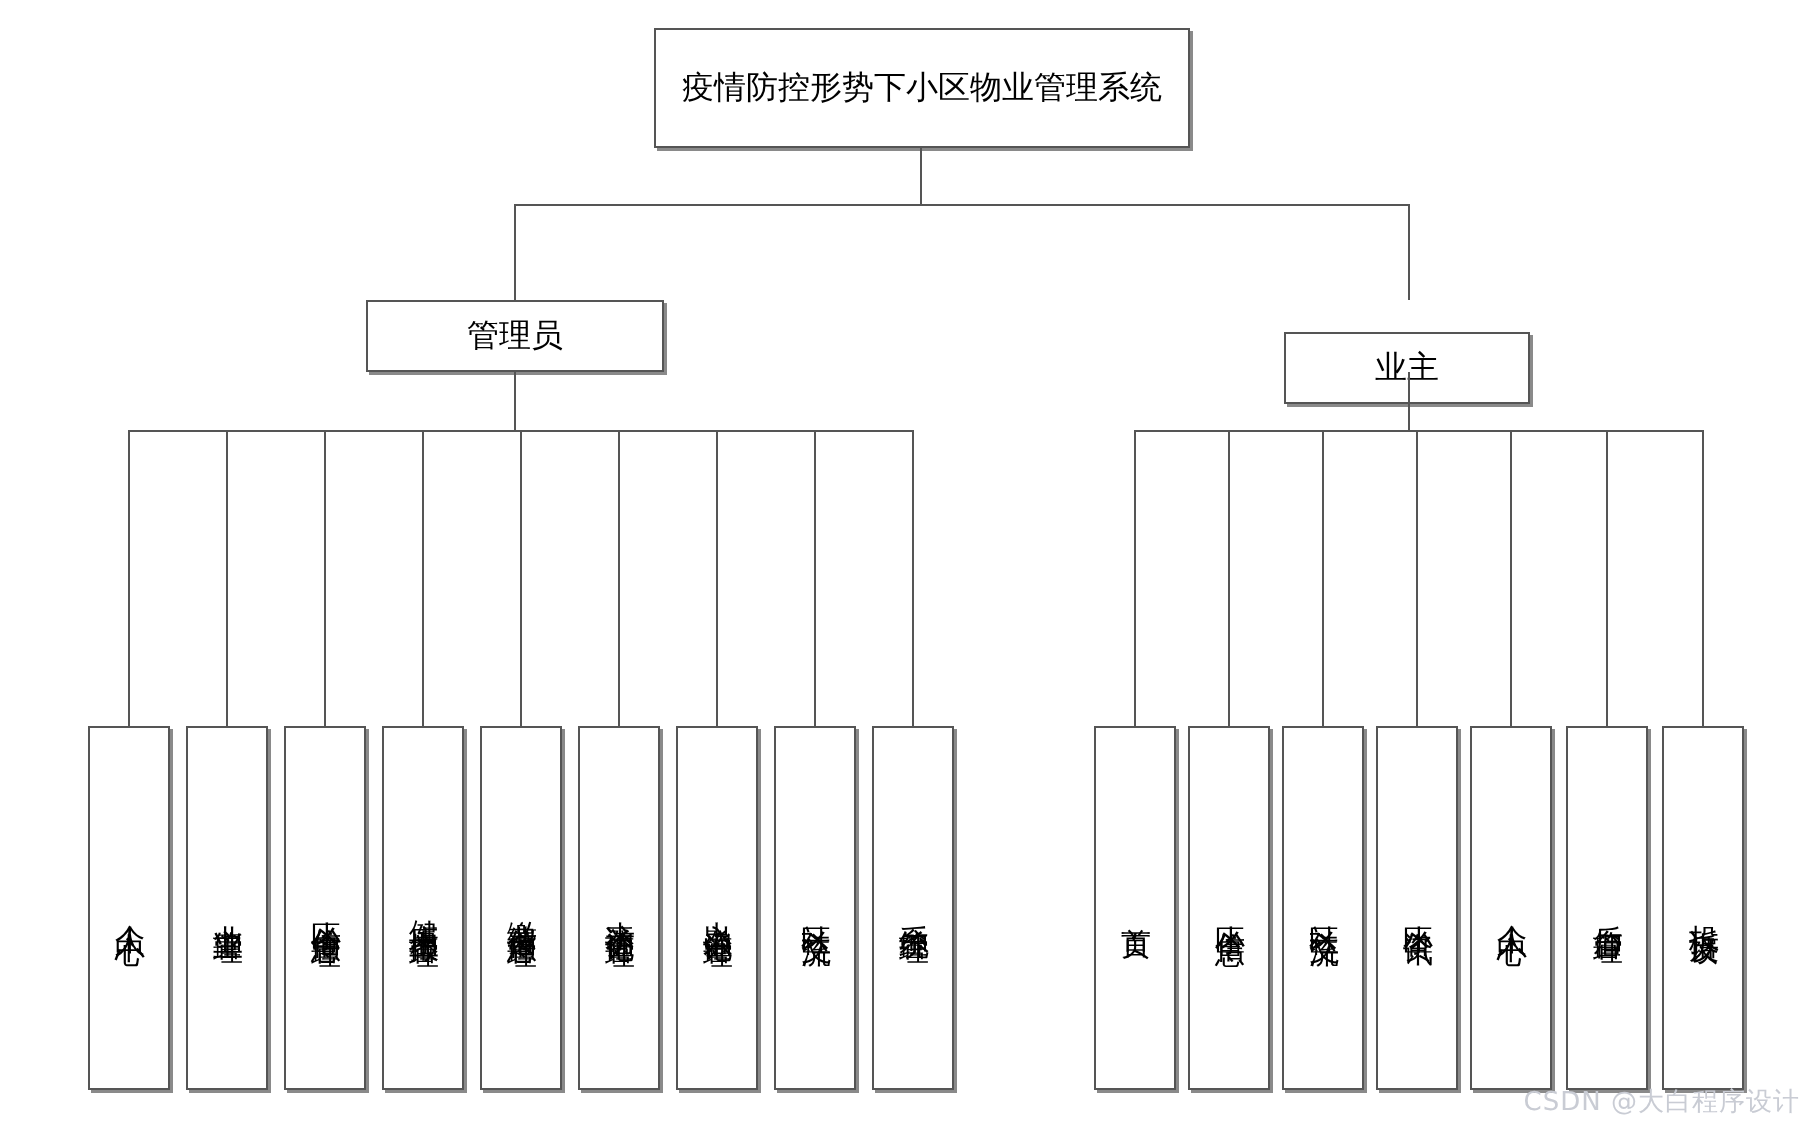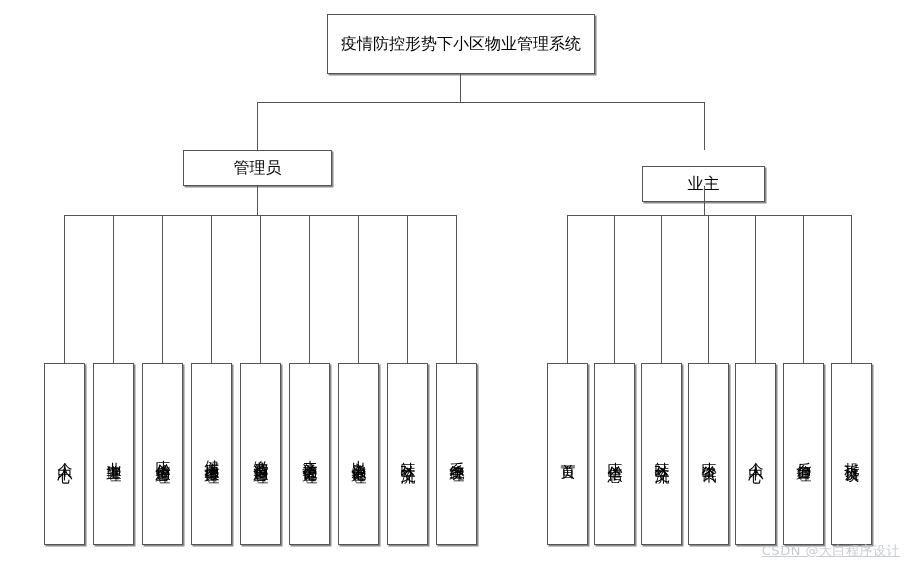--- a/index.html
+++ b/index.html
@@ -77,21 +77,20 @@
   .line-h { height: 1px; }
   .watermark {
     position: absolute;
     right: 10px;
     bottom: 6px;
     font-size: 13px;
     color: #c9ccd4;
     letter-spacing: 0.5px;
     white-space: nowrap;
     user-select: none;
-    text-decoration: underline;
   }
 </style>
 </head>
 <body>
 
 <div id="diagram-root">
 
   <div class="node node-root">
     <span class="label">疫情防控形势下小区物业管理系统</span>
   </div>

